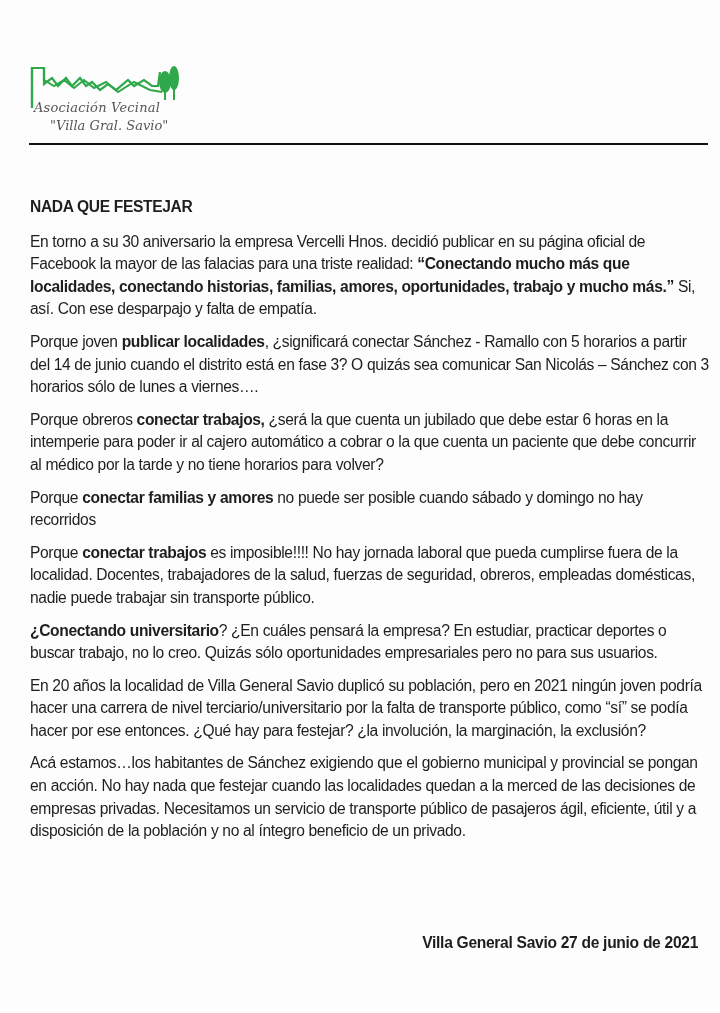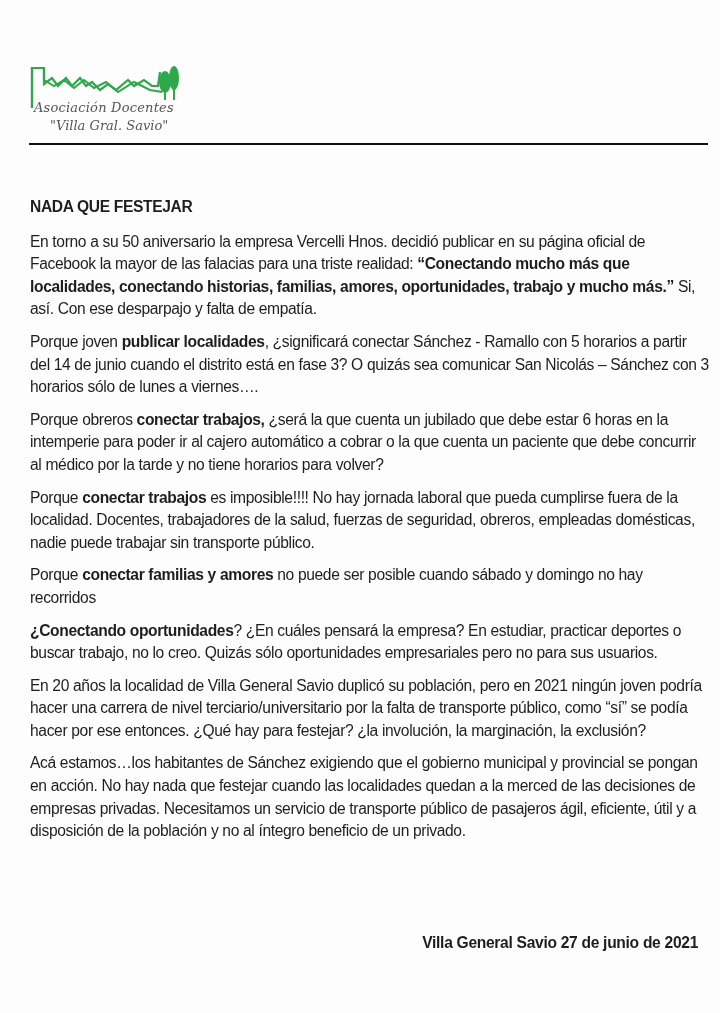--- a/index.html
+++ b/index.html
@@ -49,33 +49,33 @@
     <polyline points="2,44 2,4 14,4 14,20 22,14 28,22 36,14 42,22 50,14 56,22 62,18 70,26 78,20 86,26 98,16 104,22 114,16 122,22 128,22 130,8" fill="none" stroke="#2ea84a" stroke-width="2.2" stroke-linejoin="miter"></polyline>
     <polyline points="2,44 2,4 14,4 14,16" fill="none" stroke="#2ea84a" stroke-width="2.2"></polyline>
 
     <polyline points="14,16 24,22 34,16 44,24 54,16 64,24 76,18 88,28 104,18 120,26 132,28" fill="none" stroke="#2ea84a" stroke-width="2"></polyline>
 
     <ellipse cx="135" cy="18" rx="6" ry="11" fill="#2ea84a"></ellipse>
     <ellipse cx="144" cy="14" rx="5" ry="12" fill="#2ea84a"></ellipse>
     <rect x="134" y="26" width="2" height="10" fill="#2ea84a"></rect>
     <rect x="143" y="24" width="2" height="12" fill="#2ea84a"></rect>
   </svg>
-  <div class="logo-line1">Asociación Docentes</div>
+  <div class="logo-line1">Asociación Vecinal</div>
   <div class="logo-line2">"Villa Gral. Savio"</div>
 </div>
 
 <div class="rule"></div>
 
 <div class="content">
   <div class="title">NADA QUE FESTEJAR</div>
   <div id="paras">
-      <p class="para"><span>En torno a su 50 aniversario la empresa Vercelli Hnos. decidió publicar en su página oficial de Facebook la mayor de las falacias para una triste realidad: </span><b>“Conectando mucho más que localidades, conectando historias, familias, amores, oportunidades, trabajo y mucho más.”</b><span>  Si, así. Con ese desparpajo y falta de empatía.</span></p>
+      <p class="para"><span>En torno a su 30 aniversario la empresa Vercelli Hnos. decidió publicar en su página oficial de Facebook la mayor de las falacias para una triste realidad: </span><b>“Conectando mucho más que localidades, conectando historias, familias, amores, oportunidades, trabajo y mucho más.”</b><span>  Si, así. Con ese desparpajo y falta de empatía.</span></p>
       <p class="para"><span>Porque joven </span><b>publicar localidades</b><span>, ¿significará conectar Sánchez - Ramallo con 5 horarios a partir del 14 de junio cuando el distrito está en fase 3? O quizás sea comunicar San Nicolás – Sánchez con 3 horarios sólo de lunes a viernes….</span></p>
       <p class="para"><span>Porque obreros </span><b>conectar trabajos,</b><span> ¿será la que cuenta un jubilado que debe estar 6 horas en la intemperie para poder ir al cajero automático a cobrar o la que cuenta un paciente que debe concurrir al médico por la tarde y no tiene horarios para volver?</span></p>
+      <p class="para"><span>Porque </span><b>conectar familias y amores</b><span> no puede ser posible cuando sábado y domingo no hay recorridos</span></p>
       <p class="para"><span>Porque </span><b>conectar trabajos</b><span> es imposible!!!! No hay jornada laboral que pueda cumplirse fuera de la localidad. Docentes, trabajadores de la salud, fuerzas de seguridad, obreros, empleadas domésticas, nadie puede trabajar sin transporte público.</span></p>
-      <p class="para"><span>Porque </span><b>conectar familias y amores</b><span> no puede ser posible cuando sábado y domingo no hay recorridos</span></p>
-      <p class="para"><b>¿Conectando oportunidades</b><span>? ¿En cuáles pensará la empresa? En estudiar, practicar deportes o buscar trabajo, no lo creo. Quizás sólo oportunidades empresariales pero no para sus usuarios.</span></p>
+      <p class="para"><b>¿Conectando universitario</b><span>? ¿En cuáles pensará la empresa? En estudiar, practicar deportes o buscar trabajo, no lo creo. Quizás sólo oportunidades empresariales pero no para sus usuarios.</span></p>
       <p class="para"><span>En 20 años la localidad de Villa General Savio duplicó su población,  pero en 2021 ningún joven podría hacer una carrera de nivel terciario/universitario por la falta de transporte público, como “sí” se podía hacer por ese entonces. ¿Qué hay para festejar?  ¿la involución, la marginación, la exclusión?</span></p>
       <p class="para"><span>Acá estamos…los habitantes de Sánchez exigiendo que el gobierno municipal y provincial se pongan en acción. No hay  nada que festejar cuando las localidades quedan a la merced de las decisiones de empresas privadas. Necesitamos un servicio de transporte público de pasajeros ágil, eficiente, útil y a disposición de la población y no al íntegro beneficio de un privado.</span></p>
     </div>
 </div>
 
 <div class="signature">Villa General Savio 27 de junio de 2021</div>
 
 </body></html>

